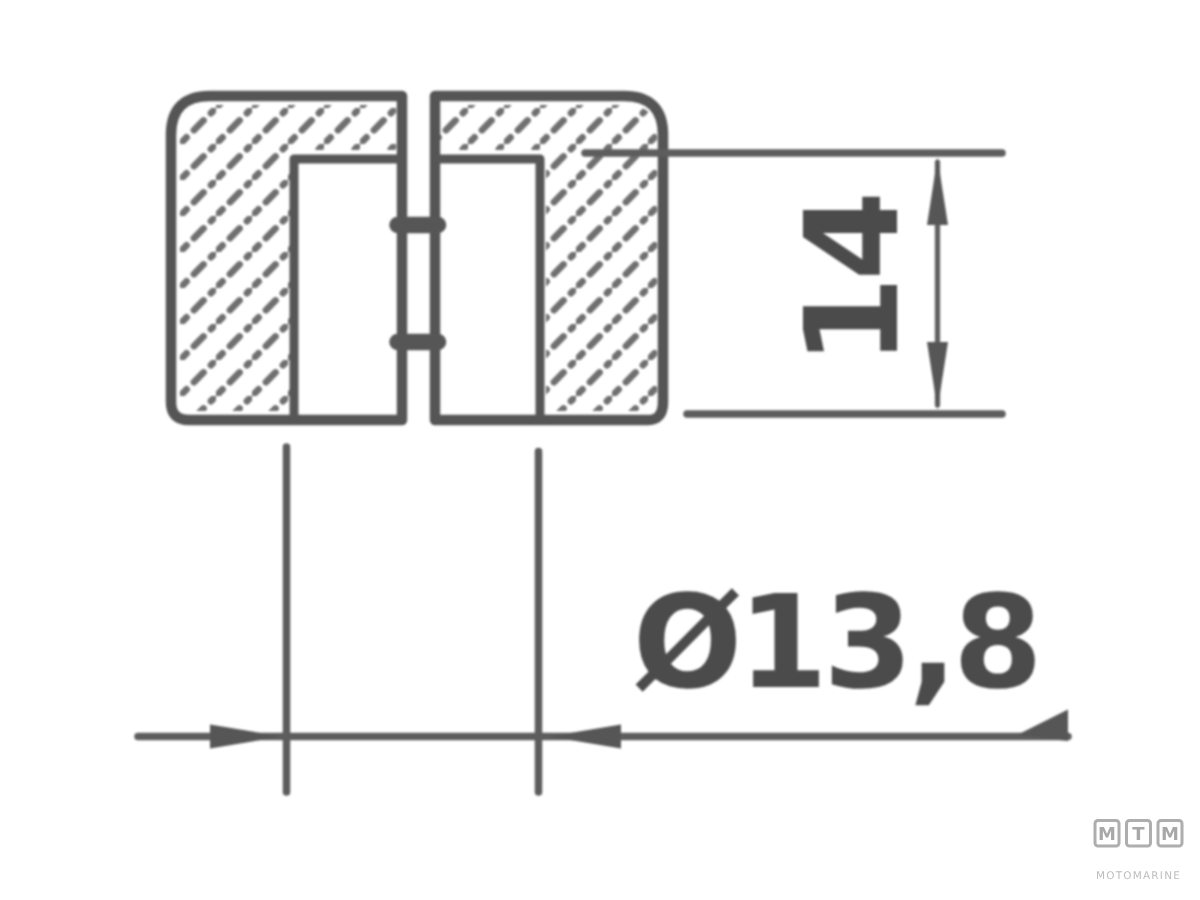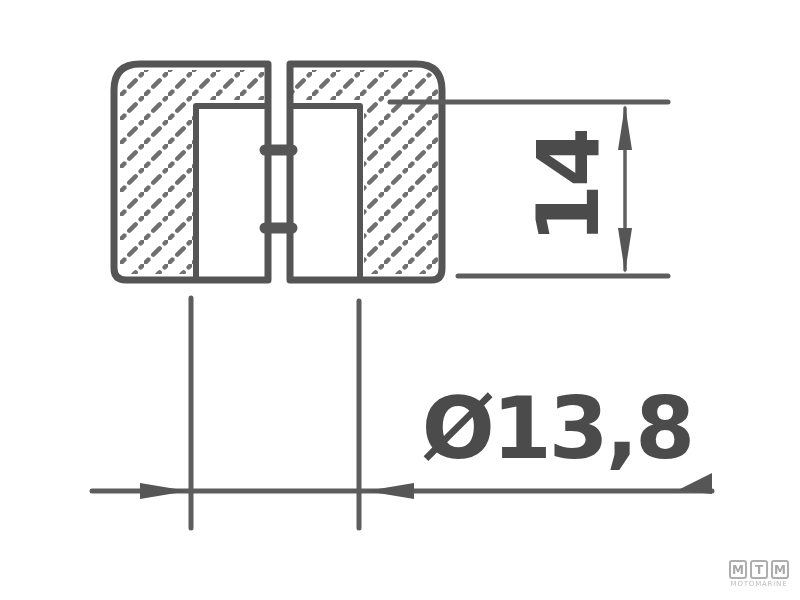--- a/index.html
+++ b/index.html
@@ -20,21 +20,21 @@
   }
   
   .logo{position:absolute;right:6px;bottom:12px;width:70px;text-align:center;}
   .logo-boxes{display:flex;justify-content:center;gap:3px;}
   .logo-box{
     width:14px;height:15px;border:2px solid #aeaeae;border-radius:3px;
     display:flex;align-items:center;justify-content:center;
     color:#a8a8a8;font-weight:bold;font-size:12px;line-height:1;background:#ffffff;
   }
   .logo-sub{
-    margin-top:1px;color:#bdbdbd;font-size:7px;letter-spacing:0.8px;white-space:nowrap;
+    margin-top:15px;color:#bdbdbd;font-size:7px;letter-spacing:0.8px;white-space:nowrap;
   }
 </style>
 </head>
 <body>
 
 <div class="stage">
 
   <svg width="800" height="600" viewBox="0 0 800 600">
     <defs>
       <pattern id="hatch" patternUnits="userSpaceOnUse" width="24" height="24">

